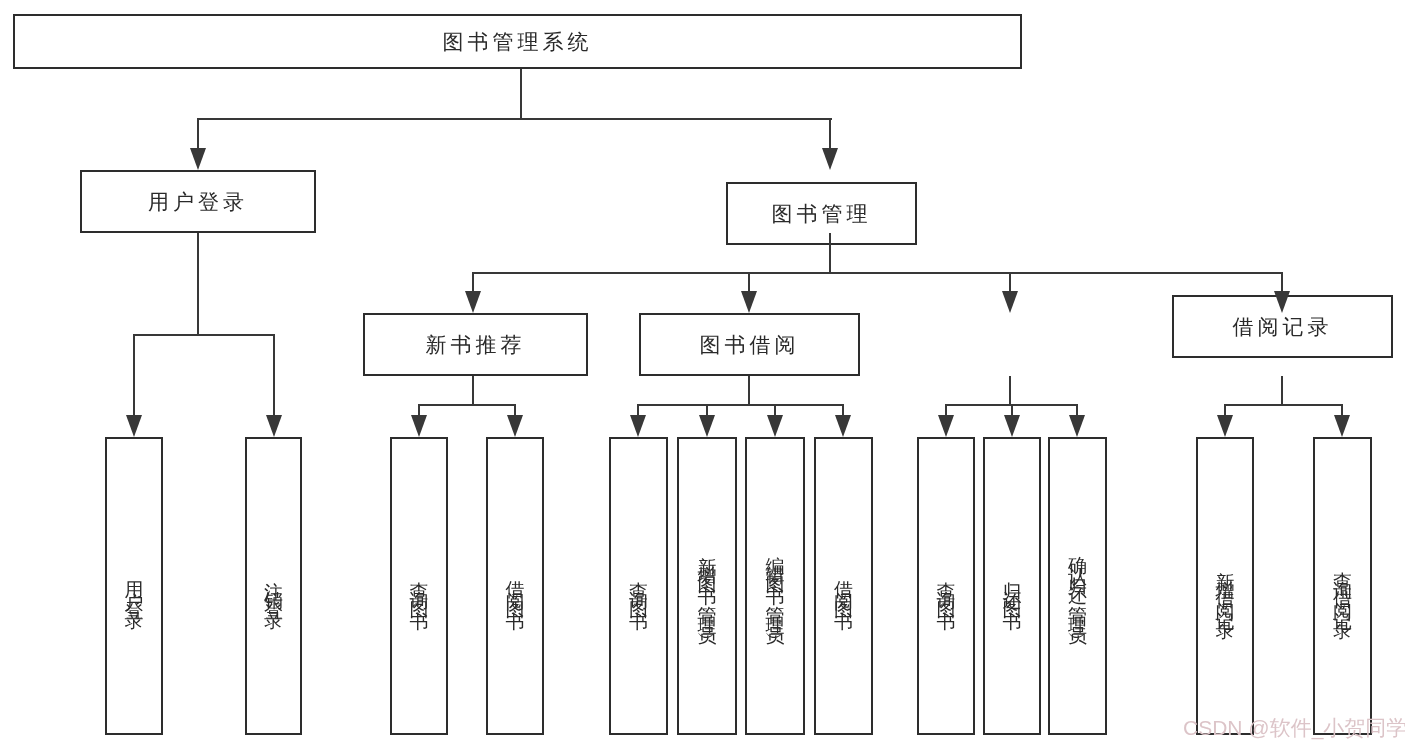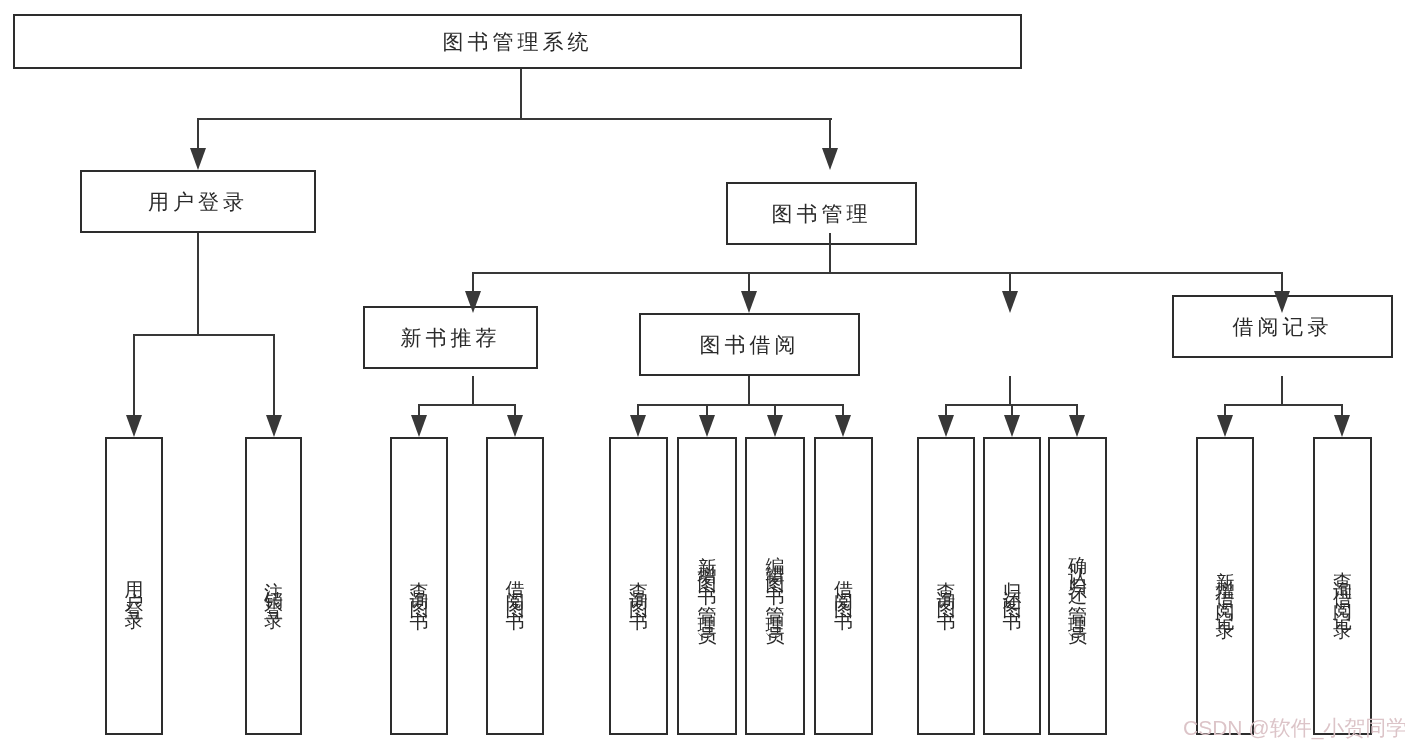--- a/index.html
+++ b/index.html
@@ -47,21 +47,21 @@
     <span>图书管理系统</span>
   </div>
 
   <div class="node" style="left:80px;top:170px;width:236px;height:63px;">
     <span>用户登录</span>
   </div>
   <div class="node" style="left:712px;top:182px;width:191px;height:63px;margin-left:14px;">
     <span>图书管理</span>
   </div>
 
-  <div class="node" style="left:363px;top:306px;width:175px;height:63px;">
+  <div class="node" style="left:363px;top:313px;width:225px;height:63px;">
     <span>新书推荐</span>
   </div>
   <div class="node" style="left:639px;top:313px;width:221px;height:63px;">
     <span>图书借阅</span>
   </div>
   <div class="node" style="left:1172px;top:295px;width:221px;height:63px;">
     <span>借阅记录</span>
   </div>
 
   <div class="leaf" style="left:105px;width:58px;">

